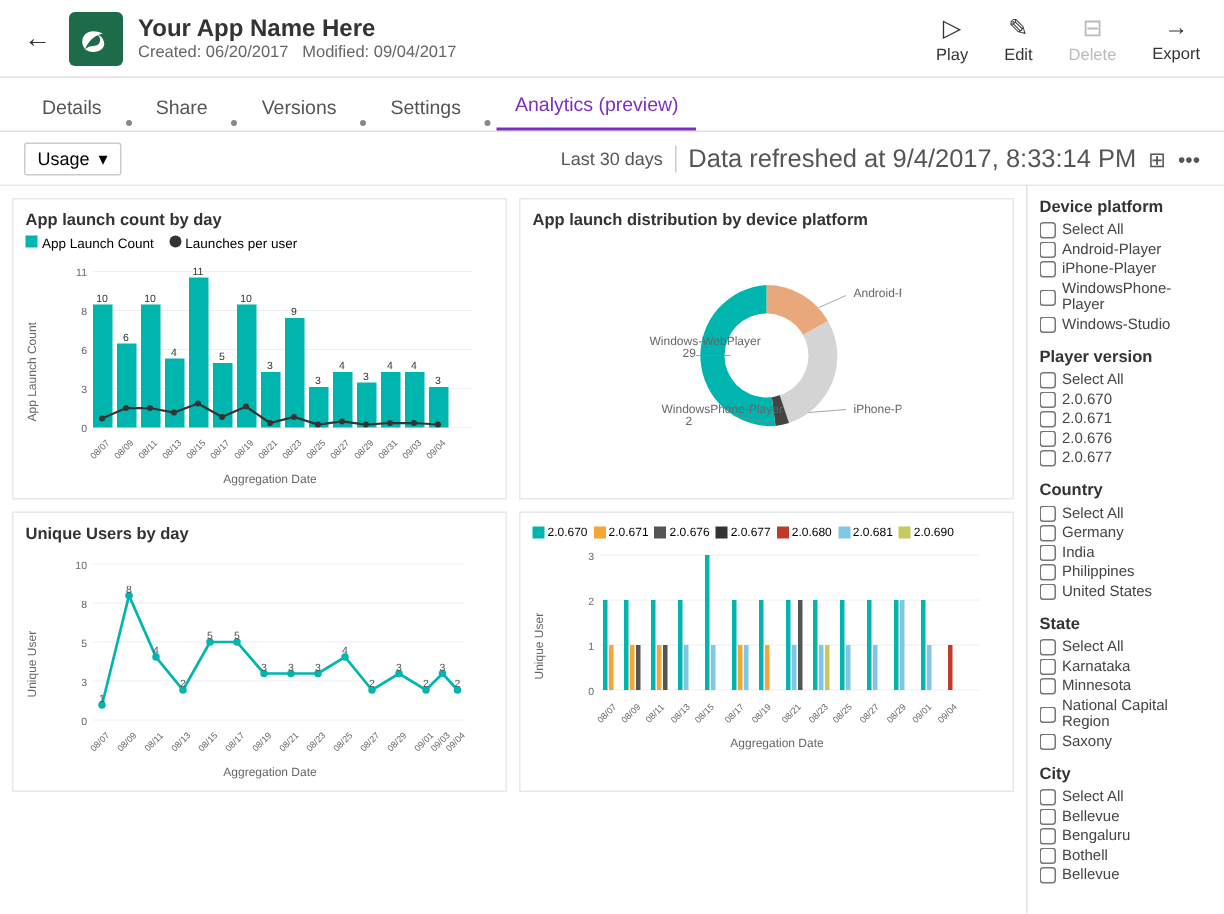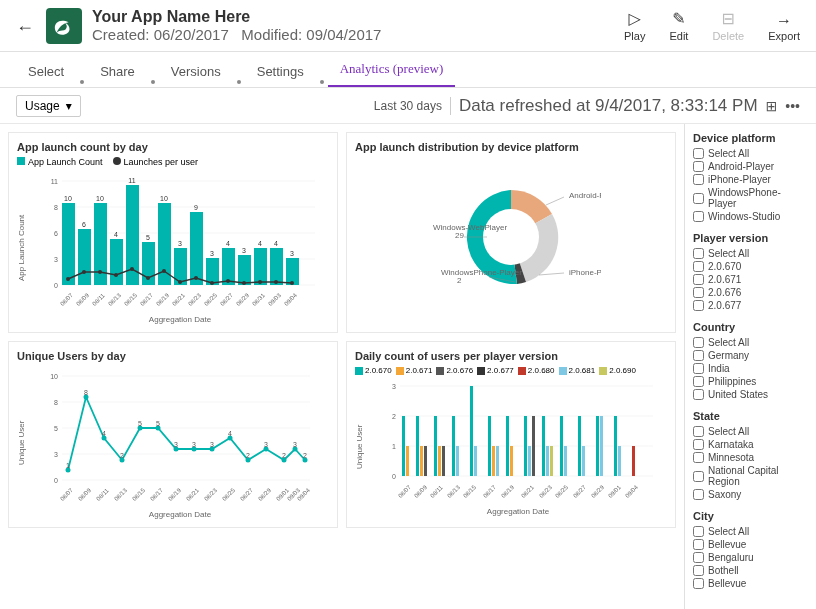--- a/index.html
+++ b/index.html
@@ -4,30 +4,30 @@
   <style>
     * { box-sizing: border-box; margin: 0; padding: 0; }
     body { font-family: 'Segoe UI', Arial, sans-serif; font-size: 12px; background: #fff; width: 816px; height: 609px; overflow: hidden; }
 
     
     .header { display: flex; align-items: center; padding: 8px 16px; border-bottom: 1px solid #e0e0e0; height: 52px; }
     .back-btn { font-size: 18px; color: #333; cursor: pointer; margin-right: 12px; }
     .app-logo { width: 36px; height: 36px; background: #1e6b4a; border-radius: 4px; display: flex; align-items: center; justify-content: center; margin-right: 10px; }
     .app-logo svg { width: 22px; height: 22px; fill: white; }
     .app-info h1 { font-size: 16px; font-weight: 600; color: #333; }
-    .app-info p { font-size: 15px; color: #666; }
+    .app-info p { font-size: 11px; color: #666; }
     .header-actions { margin-left: auto; display: flex; gap: 24px; align-items: center; }
     .header-action { display: flex; flex-direction: column; align-items: center; font-size: 11px; color: #333; cursor: pointer; gap: 2px; }
     .header-action .icon { font-size: 16px; }
     .header-action.disabled { color: #bbb; }
 
     
     .nav { display: flex; padding: 0 16px; border-bottom: 1px solid #e0e0e0; height: 36px; align-items: flex-end; }
     .nav-item { padding: 8px 12px; font-size: 13px; color: #555; cursor: pointer; position: relative; }
-    .nav-item.active { color: #7b2fbe; border-bottom: 2px solid #7b2fbe; font-weight: 500; font-family: Liberation Serif, serif; }
+    .nav-item.active { color: #7b2fbe; border-bottom: 2px solid #7b2fbe; font-weight: 500; }
     .nav-dot { display: inline-block; width: 4px; height: 4px; background: #888; border-radius: 50%; margin: 0 4px 3px 4px; vertical-align: middle; }
 
     
     .toolbar { display: flex; align-items: center; padding: 8px 16px; border-bottom: 1px solid #e8e8e8; height: 36px; gap: 0; }
     .dropdown-btn { display: flex; align-items: center; gap: 6px; border: 1px solid #ccc; padding: 3px 8px; font-size: 12px; cursor: pointer; border-radius: 2px; background: white; }
     .toolbar-right { margin-left: auto; display: flex; align-items: center; gap: 8px; font-size: 12px; color: #555; }
     .separator { width: 1px; height: 18px; background: #ccc; }
     .refresh-info { font-size: 17px; color: #555; }
     .icon-btn { cursor: pointer; color: #555; font-size: 14px; }
 
@@ -79,21 +79,21 @@
       <span>Delete</span>
     </div>
     <div class="header-action">
       <span class="icon">→</span>
       <span>Export</span>
     </div>
   </div>
 </div>
 
 <div class="nav">
-  <div class="nav-item"><span>Select</span></div>
+  <div class="nav-item"><span>Details</span></div>
   <span class="nav-dot"></span>
   <div class="nav-item"><span>Share</span></div>
   <span class="nav-dot"></span>
   <div class="nav-item"><span>Versions</span></div>
   <span class="nav-dot"></span>
   <div class="nav-item"><span>Settings</span></div>
   <span class="nav-dot"></span>
   <div class="nav-item active"><span>Analytics (preview)</span></div>
 </div>
 
@@ -303,21 +303,20 @@
               <text x="244" y="130" text-anchor="middle" font-size="6" fill="#666" transform="rotate(-45,244,130)">09/01</text>
               <text x="255" y="130" text-anchor="middle" font-size="6" fill="#666" transform="rotate(-45,255,130)">09/03</text>
               <text x="265" y="130" text-anchor="middle" font-size="6" fill="#666" transform="rotate(-45,265,130)">09/04</text>
             </svg>
             <div style="text-align:center;font-size:8px;color:#666;margin-top:-4px;">Aggregation Date</div>
           </div>
         </div>
       </div>
 
       <div class="chart-card">
-        <div class="chart-title">Daily count of users per player version</div>
         <div style="display:flex;gap:4px;font-size:8px;margin-bottom:3px;flex-wrap:wrap;">
           <span><span style="display:inline-block;width:8px;height:8px;background:#00b5ad;margin-right:2px;vertical-align:middle;"></span><span>2.0.670</span></span>
           <span><span style="display:inline-block;width:8px;height:8px;background:#f4a636;margin-right:2px;vertical-align:middle;"></span><span>2.0.671</span></span>
           <span><span style="display:inline-block;width:8px;height:8px;background:#555;margin-right:2px;vertical-align:middle;"></span><span>2.0.676</span></span>
           <span><span style="display:inline-block;width:8px;height:8px;background:#333;margin-right:2px;vertical-align:middle;"></span><span>2.0.677</span></span>
           <span><span style="display:inline-block;width:8px;height:8px;background:#c0392b;margin-right:2px;vertical-align:middle;"></span><span>2.0.680</span></span>
           <span><span style="display:inline-block;width:8px;height:8px;background:#7ec8e3;margin-right:2px;vertical-align:middle;"></span><span>2.0.681</span></span>
           <span><span style="display:inline-block;width:8px;height:8px;background:#c8c860;margin-right:2px;vertical-align:middle;"></span><span>2.0.690</span></span>
         </div>
         <div style="display:flex;align-items:stretch;">

